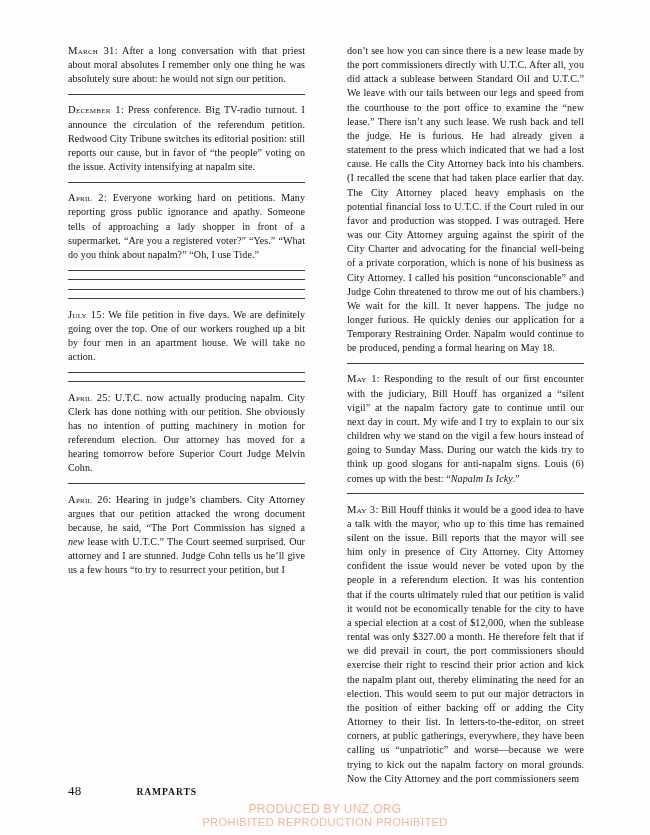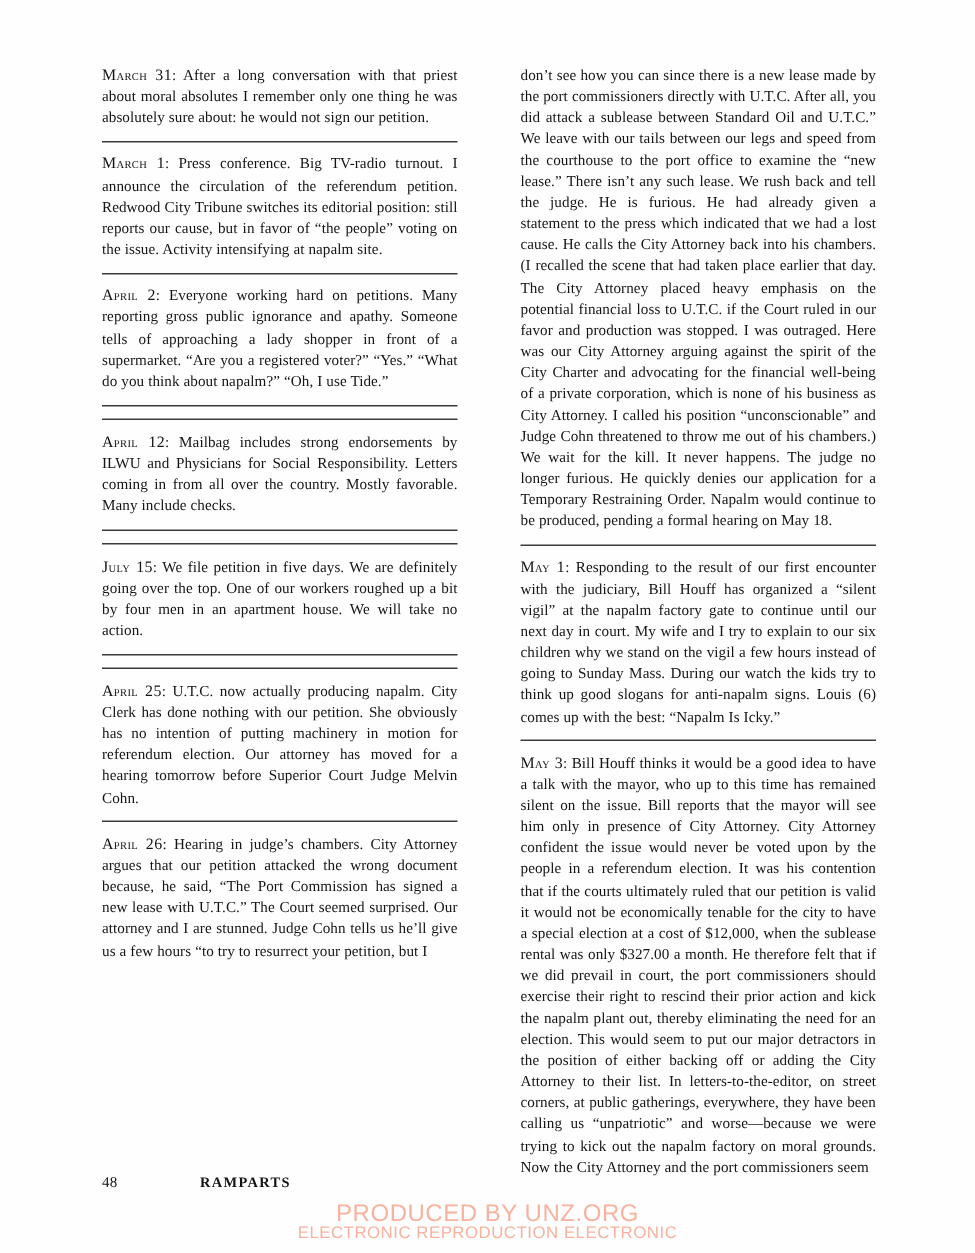--- a/index.html
+++ b/index.html
@@ -54,20 +54,21 @@
     word-spacing: 0.1px;
   }
 
   .datelabel {
     font-variant: small-caps;
     font-size: 10.6px;
     letter-spacing: 0.25px;
   }
 
   .it {
+    font-style: italic;
   }
 
   .rule {
     border: 0;
     border-top: 1px solid #3b3b3b;
     margin: 7.5px 0 8.5px 0;
     height: 0;
     width: 100%;
   }
 
@@ -78,39 +79,39 @@
 
   .folio {
     position: absolute;
     left: 68px;
     top: 783px;
     font-size: 9.3px;
     letter-spacing: 0.4px;
     white-space: nowrap;
   }
   .folio .num {
-    font-size: 10px;
+    font-size: 13px;
     margin-right: 11px;
     letter-spacing: 0.2px;
   }
   .folio .mag {
     font-size: 9.6px;
     letter-spacing: 0.9px;
     font-weight: bold;
     margin-left: 44px;
   }
 
   .watermark {
     position: absolute;
     left: 0;
     width: 650px;
     text-align: center;
     color: #f7b3a0;
     font-family: "Liberation Sans", "DejaVu Sans", sans-serif;
-    font-size: 16px;
+    font-size: 12px;
     letter-spacing: 0.35px;
     line-height: 13.5px;
     user-select: none;
   }
   .wm1 { top: 803px; }
   .wm2 { top: 816px; font-size: 11.2px; }
 </style>
 </head>
 <body>
 
@@ -122,39 +123,34 @@
 
       <div class="entry">
         <p>
           <span class="datelabel">March 31</span><span>: After a long conversation with that priest about moral absolutes I remember only one thing he was absolutely sure about: he would not sign our petition.</span>
         </p>
       </div>
       <hr class="rule">
 
       <div class="entry">
         <p>
-          <span class="datelabel">March 1</span><span>: Press conference. Big TV-radio turnout. I announce the circulation of the referendum petition. Redwood City Tribune switches its editorial position: still reports our cause, but in favor of “the people” voting on the issue. Activity intensifying at napalm site.</span>
+          <span class="datelabel">December 1</span><span>: Press conference. Big TV-radio turnout. I announce the circulation of the referendum petition. Redwood City Tribune switches its editorial position: still reports our cause, but in favor of “the people” voting on the issue. Activity intensifying at napalm site.</span>
         </p>
       </div>
       <hr class="rule">
 
       <div class="entry">
         <p>
           <span class="datelabel">April 2</span><span>: Everyone working hard on petitions. Many reporting gross public ignorance and apathy. Someone tells of approaching a lady shopper in front of a supermarket. “Are you a registered voter?” “Yes.” “What do you think about napalm?” “Oh, I use Tide.”</span>
         </p>
       </div>
       <hr class="rule">
 
       <hr class="rule">
 
-      <div class="entry">
-        <p>
-          <span class="datelabel">April 12</span><span>: Mailbag includes strong endorsements by ILWU and Physicians for Social Responsibility. Letters coming in from all over the country. Mostly favorable. Many include checks.</span>
-        </p>
-      </div>
       <hr class="rule">
 
       <hr class="rule">
 
       <div class="entry">
         <p>
           <span class="datelabel">July 15</span><span>: We file petition in five days. We are definitely going over the top. One of our workers roughed up a bit by four men in an apartment house. We will take no action.</span>
         </p>
       </div>
       <hr class="rule">
@@ -200,15 +196,15 @@
 
     </div>
 
   </div>
 
   <div class="folio">
     <span class="num">48</span><span class="mag">RAMPARTS</span>
   </div>
 
   <div class="watermark wm1">PRODUCED BY UNZ.ORG</div>
-  <div class="watermark wm2">ELECTRONIC REPRODUCTION ELECTRONIC</div>
+  <div class="watermark wm2">PROHIBITED REPRODUCTION PROHIBITED</div>
 
 </div>
 
 </body></html>

